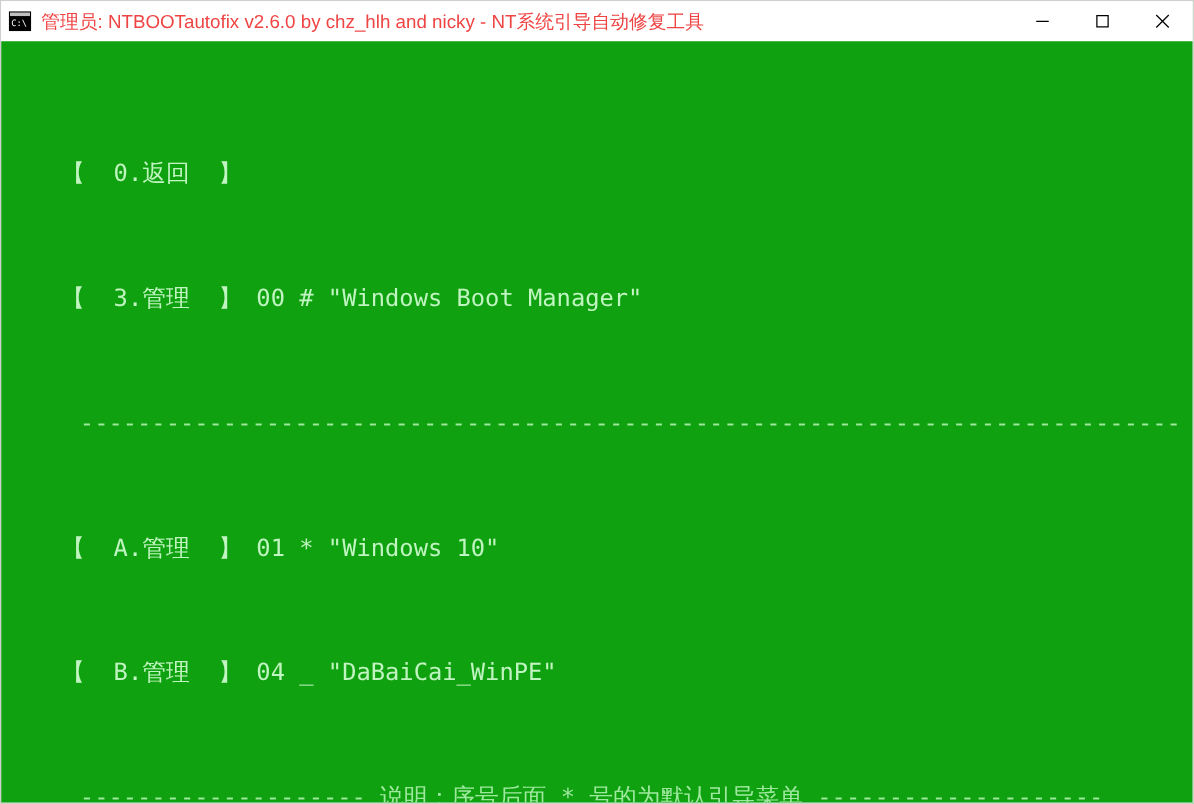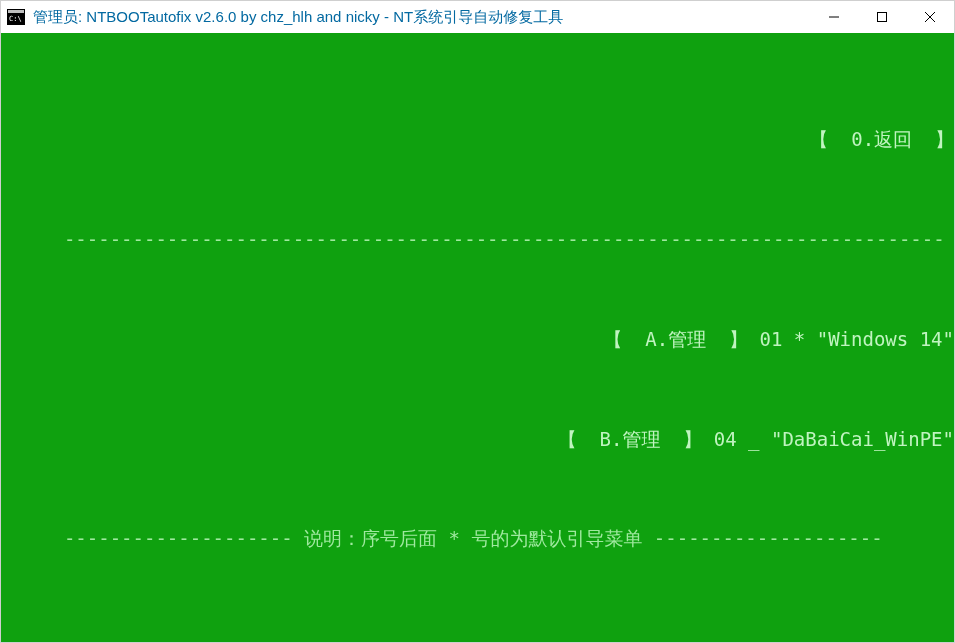--- a/index.html
+++ b/index.html
@@ -35,21 +35,21 @@
       display: flex;
       align-items: center;
       justify-content: center;
     }
     .titlebar-icon svg {
       width: 18px;
       height: 16px;
     }
     .titlebar-text {
       font-size: 15px;
-      color: #0369a1;
+      color: #ef4444;
       flex: 1;
       white-space: nowrap;
     }
     .titlebar-controls {
       display: flex;
       height: 100%;
     }
     .titlebar-btn {
       width: 48px;
       height: 100%;
@@ -74,21 +74,20 @@
       font-size: 19px;
       line-height: 1.4;
       padding: 40px 0 0 0;
       white-space: pre;
       overflow: hidden;
     }
     .console-line {
       padding-left: 48px;
       min-height: 26px;
       margin-bottom: 20px;
-      text-align: right;
     }
     .divider-line {
       padding-left: 40px;
       color: #9fe99f;
       margin-bottom: 20px;
       letter-spacing: 0;
     }
   </style>
 </head>
 <body>
@@ -119,18 +118,19 @@
         <svg viewBox="0 0 12 12">
             <line x1="1" y1="1" x2="11" y2="11"></line>
             <line x1="11" y1="1" x2="1" y2="11"></line>
           </svg>
       </div>
     </div>
   </div>
 
   <div class="console">
     <div class="console-line">【  0.返回  】</div>
+    <div class="console-line">【  3.管理  】 00 # "Windows Boot Manager"</div>
     <div class="divider-line">  -----------------------------------------------------------------------------</div>
-    <div class="console-line">【  A.管理  】 01 * "Windows 14"</div>
+    <div class="console-line">【  A.管理  】 01 * "Windows 10"</div>
     <div class="console-line">【  B.管理  】 04 _ "DaBaiCai_WinPE"</div>
     <div class="divider-line">  -------------------- 说明：序号后面 * 号的为默认引导菜单 --------------------</div>
   </div>
 </div>
 
 </body></html>

